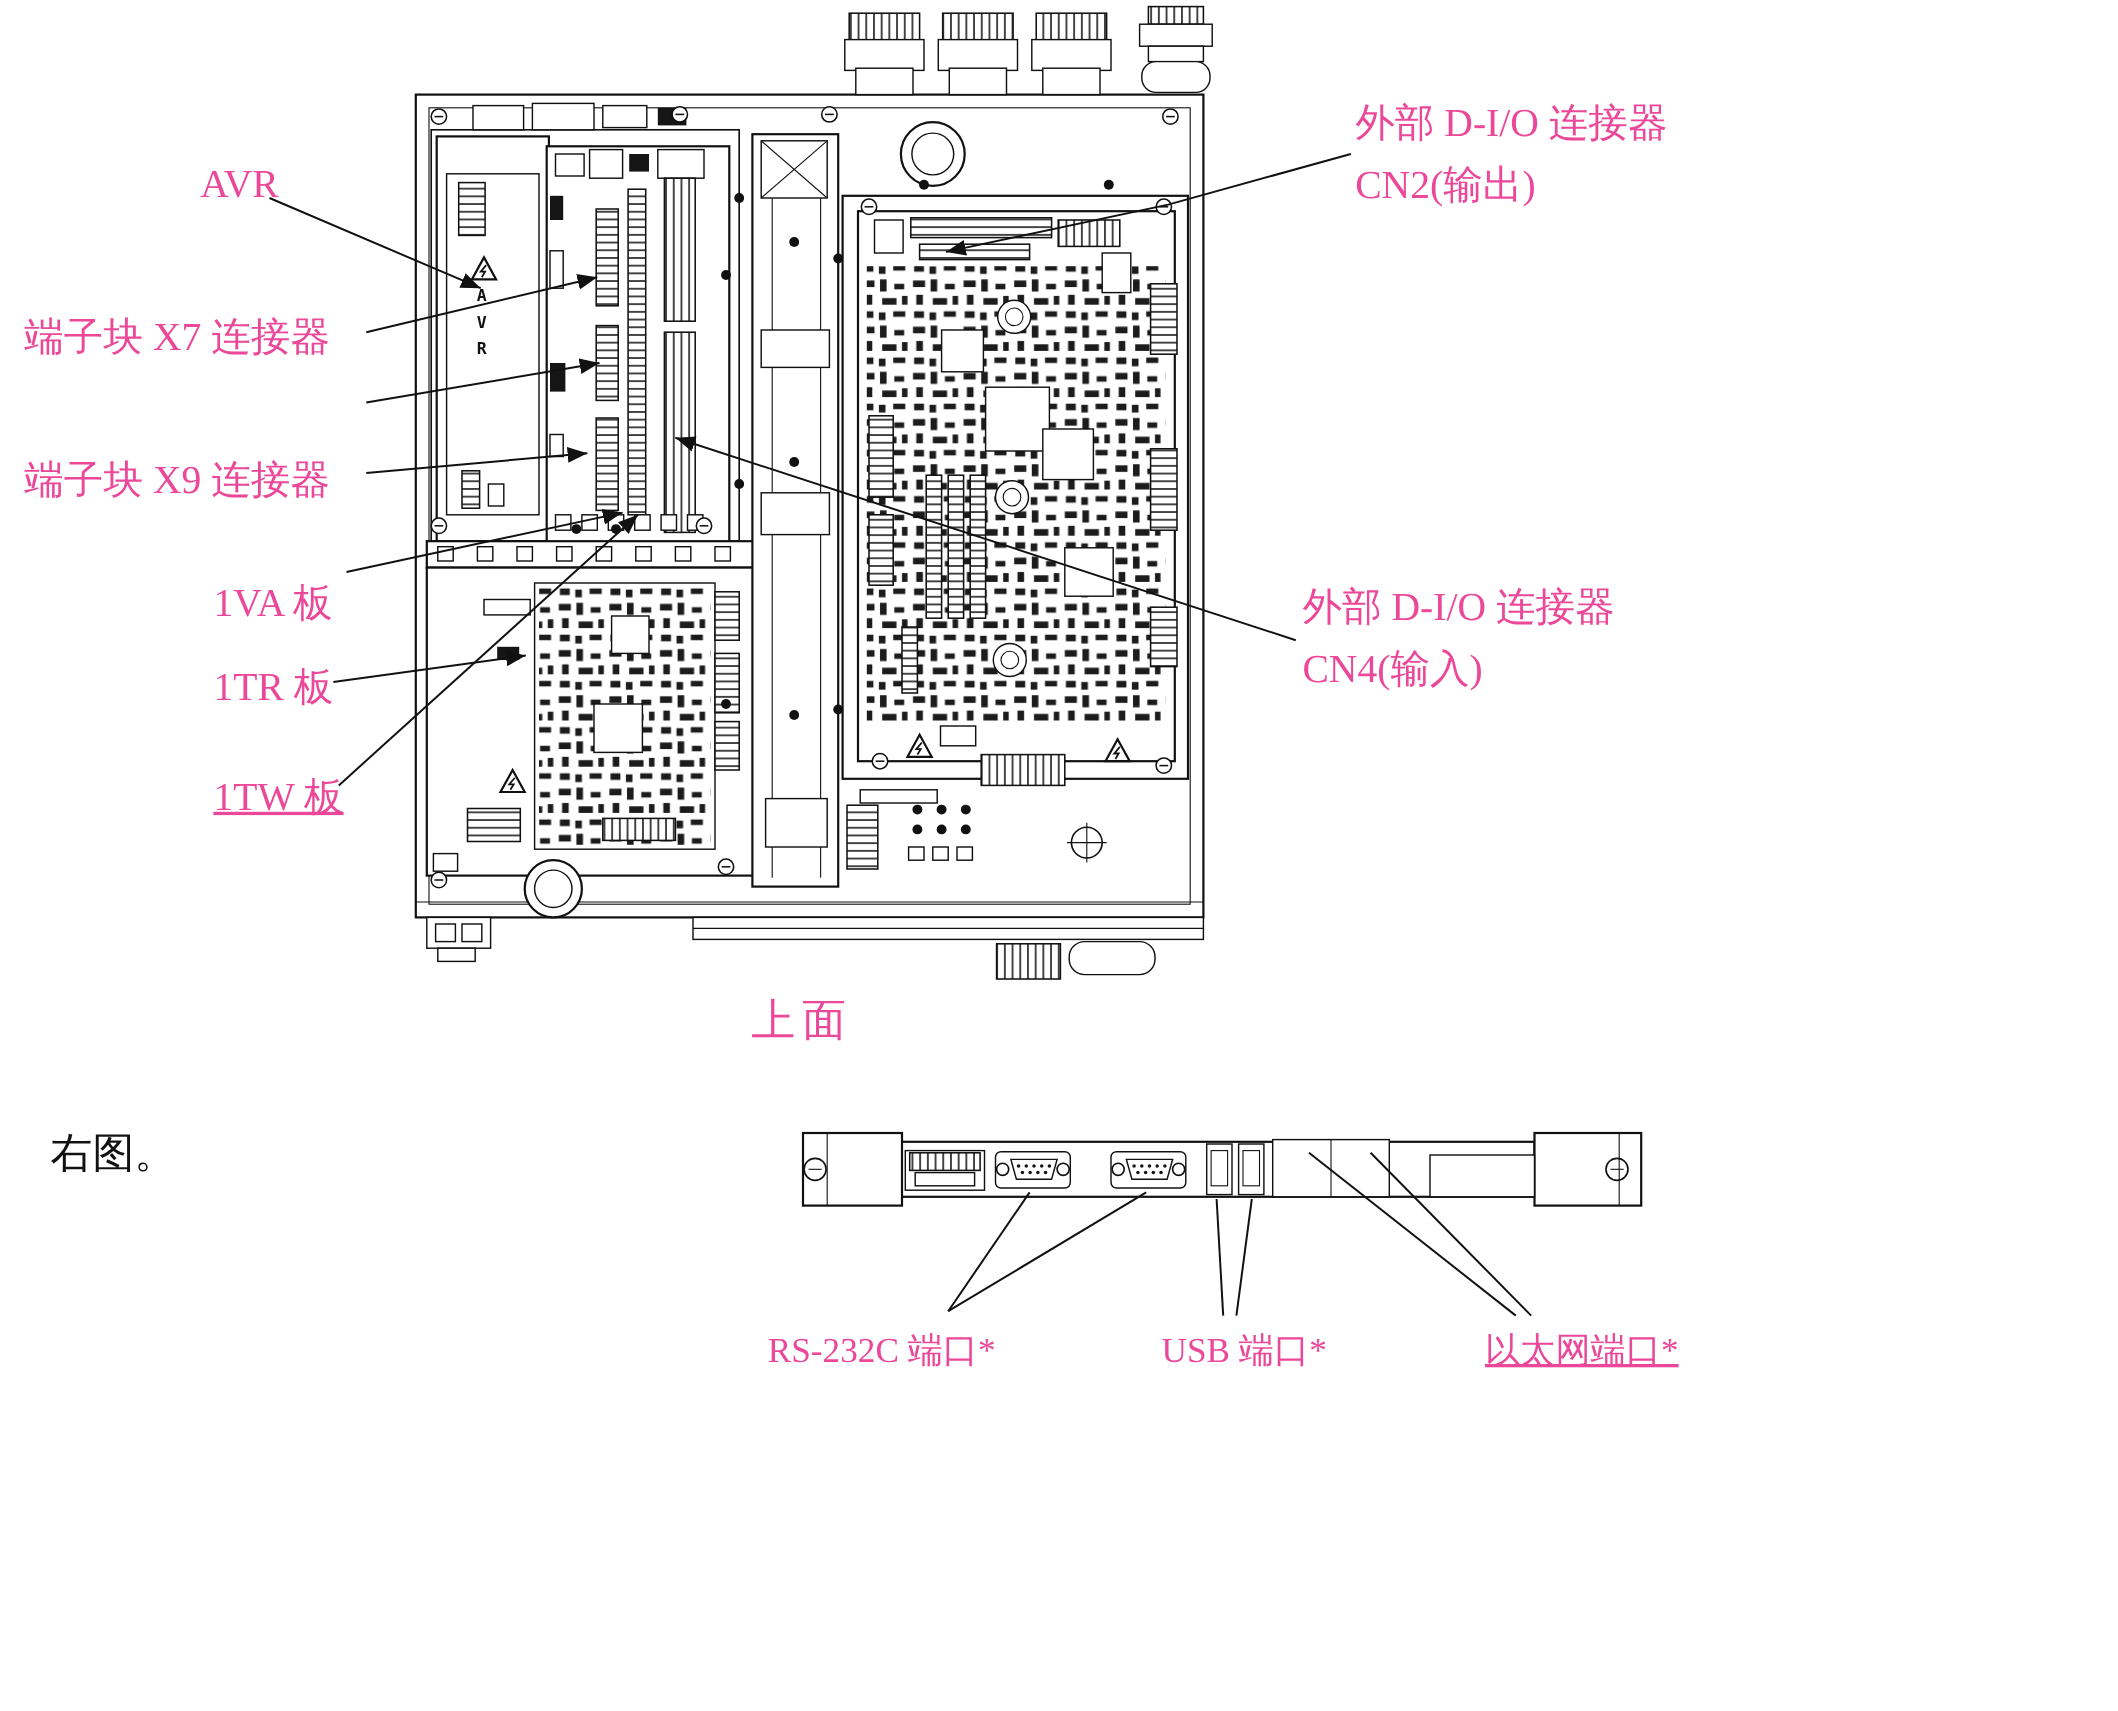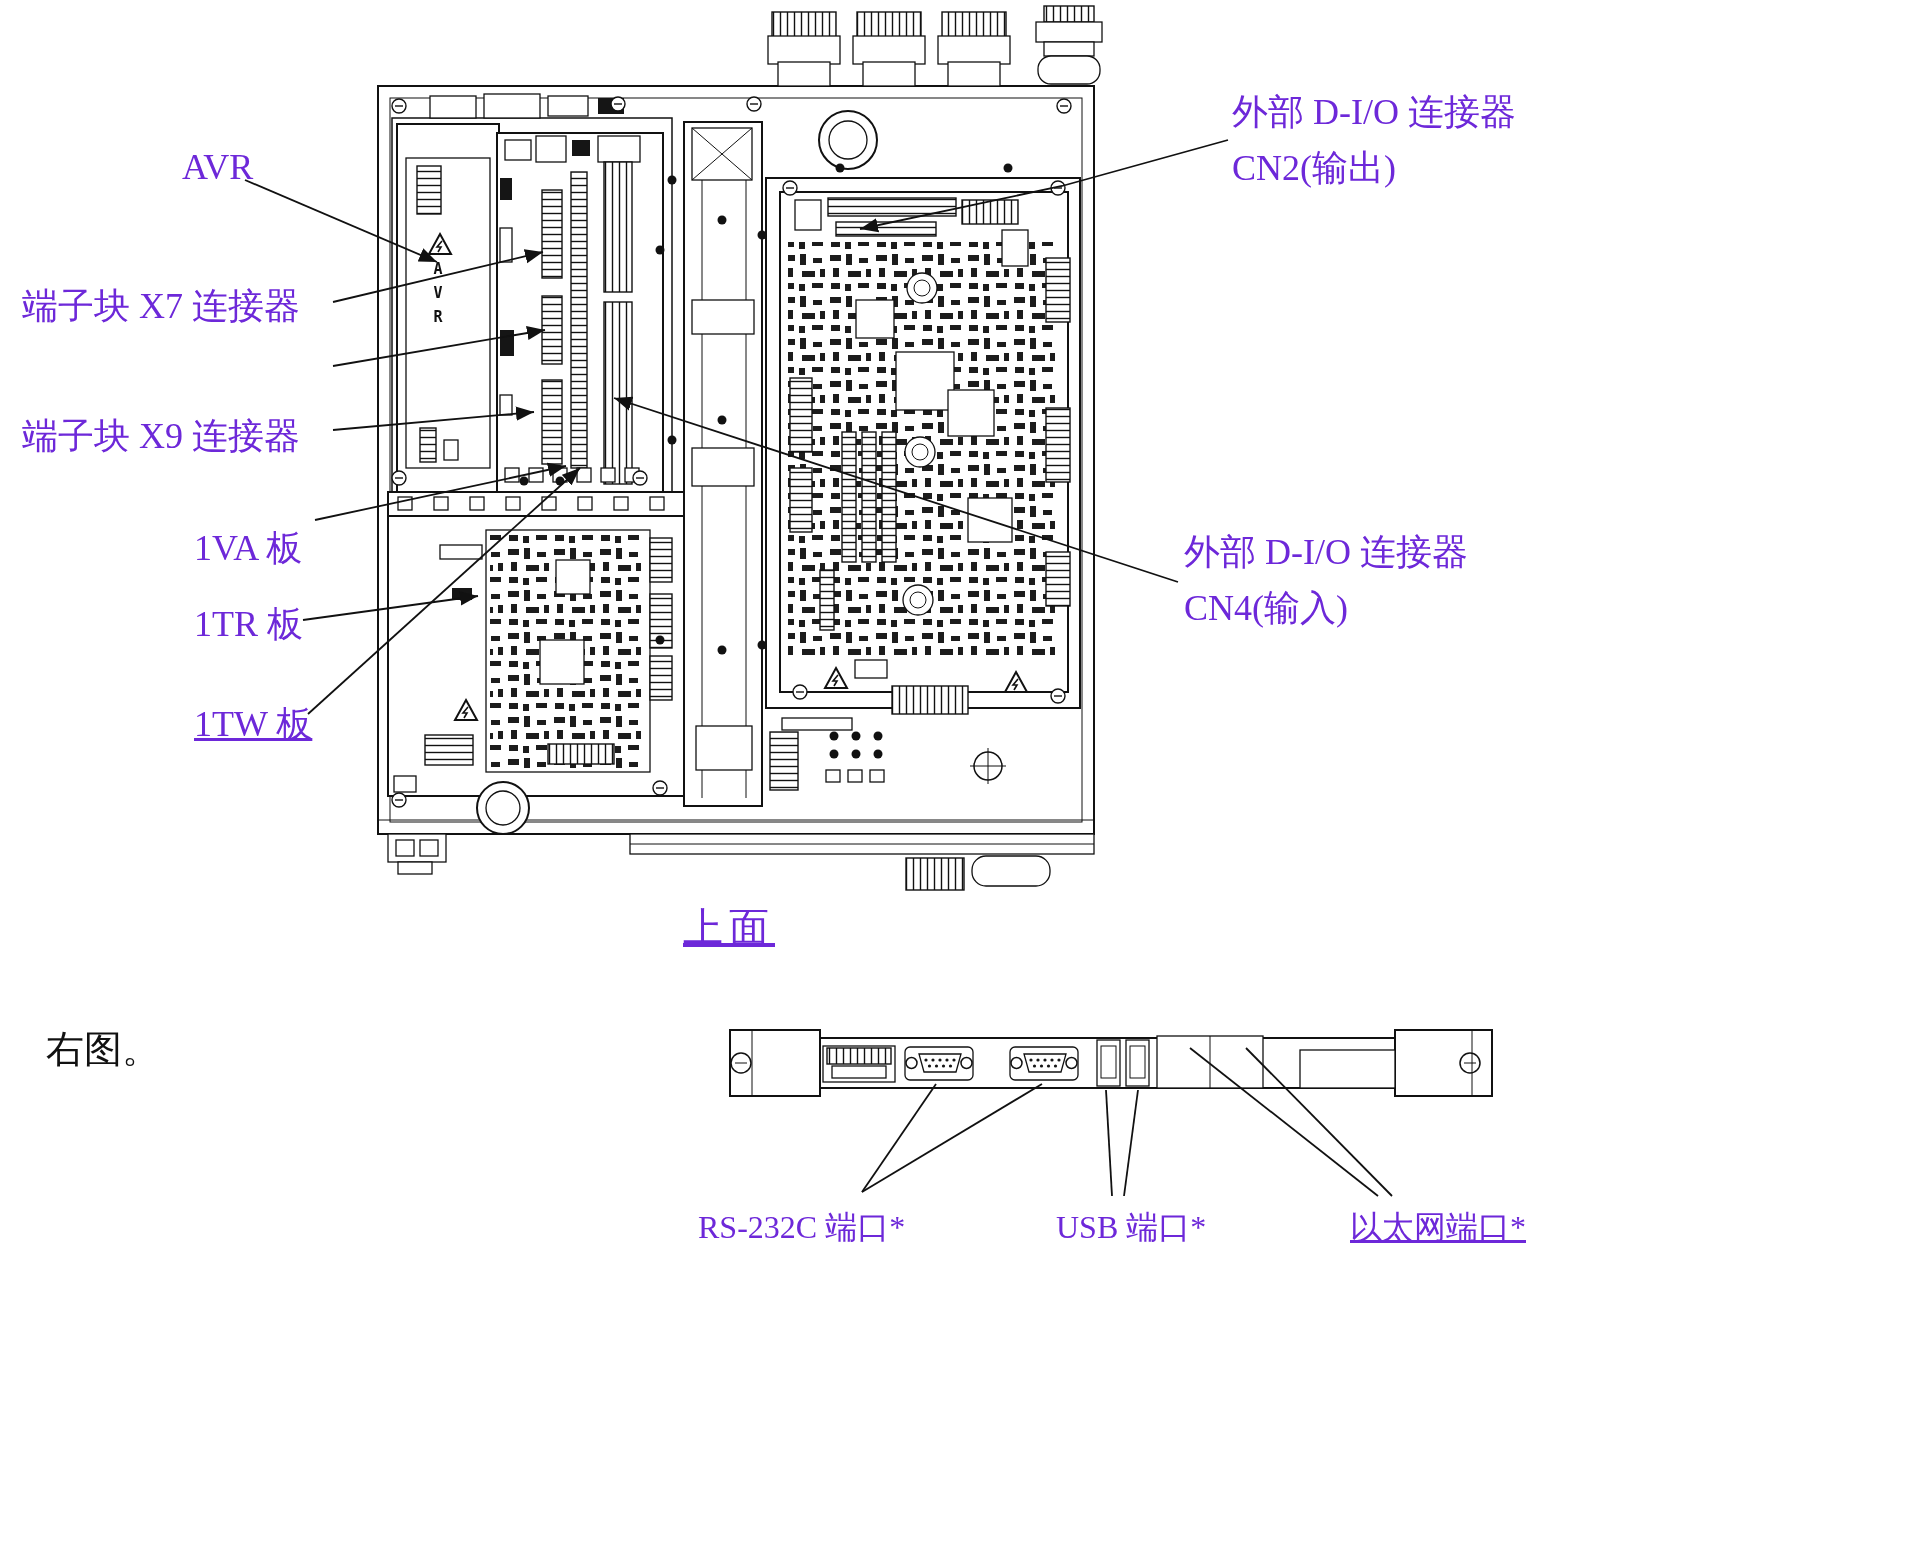--- a/index.html
+++ b/index.html
@@ -1,19 +1,19 @@
 <!DOCTYPE html>
 <html><head>
 <meta charset="utf-8">
 <style>
   html,body{margin:0;padding:0;background:#fff;}
   .canvas{position:relative;width:1925px;height:1555px;background:#ffffff;
           font-family:"Liberation Serif","DejaVu Serif",serif;color:#111;overflow:hidden;}
   .canvas > svg{position:absolute;left:0;top:0;}
-  .lbl{position:absolute;font-size:36px;white-space:nowrap;color:#6d28d9;}
+  .lbl{position:absolute;font-size:36px;white-space:nowrap;color:#ec4899;}
   .lbl2 div{line-height:56px;}
   .caption{font-size:40px;letter-spacing:6px;}
   .note{position:absolute;font-size:38px;line-height:62px;white-space:nowrap;}
   .portlbl{font-size:32px;}
   .avrtxt{position:absolute;left:429px;top:260px;writing-mode:vertical-rl;text-orientation:upright;
           font-size:15px;letter-spacing:6px;font-weight:bold;
           font-family:"DejaVu Sans Mono","Liberation Mono",monospace;}
   
   .o{fill:#fff;stroke:#111;stroke-width:2;}
   .o1{fill:#fff;stroke:#111;stroke-width:1.3;}
@@ -372,21 +372,21 @@
 <div class="lbl lbl2" style="left:1232px;top:84px;">
   <div>外部 D-I/O 连接器</div>
   <div>CN2(输出)</div>
 </div>
 
 <div class="lbl lbl2" style="left:1184px;top:524px;">
   <div>外部 D-I/O 连接器</div>
   <div>CN4(输入)</div>
 </div>
 
-<div class="lbl caption" style="left:683px;top:900px;text-decoration:underline;">上面</div>
+<div class="lbl caption" style="left:683px;top:900px;">上面</div>
 
 <div class="note" style="left:46px;top:1018px;">
   <div>右图。</div>
 </div>
 
 <div class="lbl portlbl" style="left:698px;top:1206px;">RS-232C 端口*</div>
 <div class="lbl portlbl" style="left:1056px;top:1206px;">USB 端口*</div>
 <div class="lbl portlbl" style="left:1350px;top:1206px;text-decoration:underline;">以太网端口*</div>
 
 </div>

